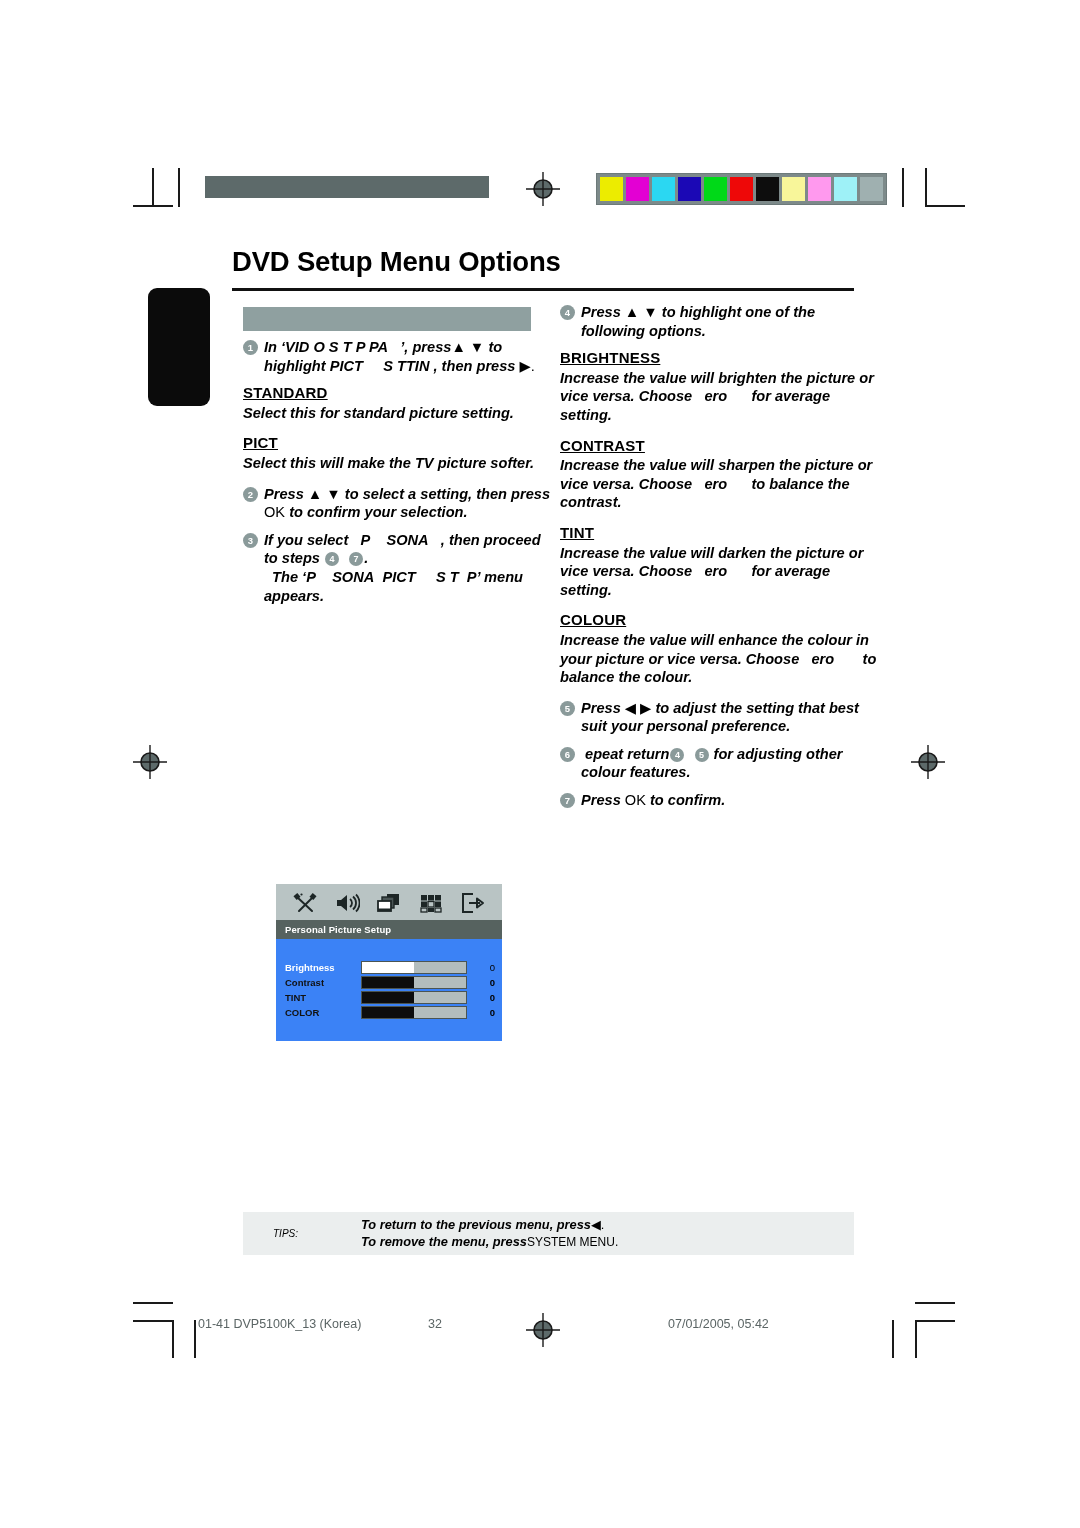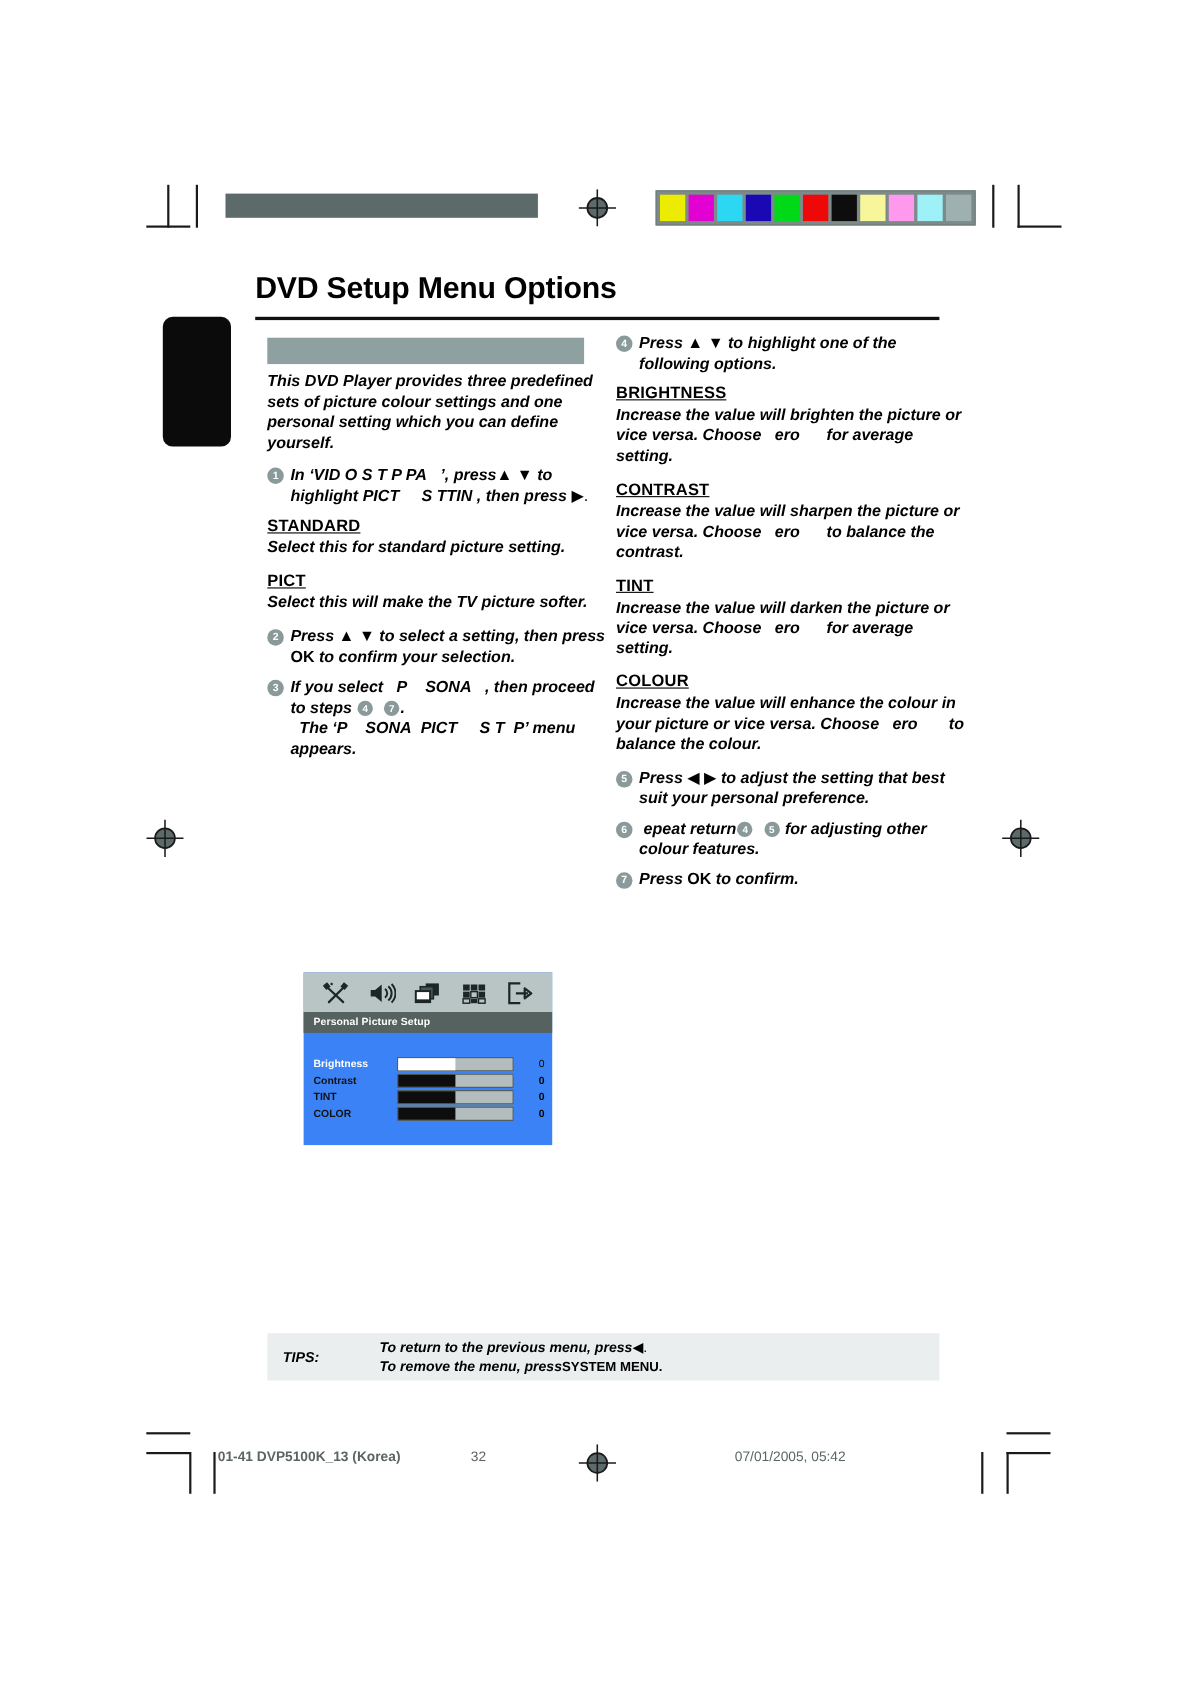--- a/index.html
+++ b/index.html
@@ -126,21 +126,21 @@
     font-weight: bold;
     font-size: 15px;
     letter-spacing: 0.2px;
     text-decoration: underline;
     font-family: "Liberation Sans", sans-serif;
   }
   .sub-block { margin: 0 0 12px 0; }
   .sub-block p { margin: 0; }
 
   .arrow { font-style: normal; font-weight: normal; }
-  .bold-up { font-style: normal; font-weight: bold; text-align: center; }
+  .bold-up { font-style: normal; font-weight: normal; text-align: center; }
 
   
   .osd {
     position: absolute;
     left: 276px; top: 884px;
     width: 226px; height: 157px;
     background: #3b82f6;
     font-style: normal;
     font-weight: normal;
   }
@@ -210,41 +210,41 @@
   .tips {
     position: absolute;
     left: 243px; top: 1212px;
     width: 611px; height: 43px;
     background: #ebeeee;
     display: flex;
     align-items: center;
   }
   .tips-label {
     width: 88px;
-    padding-left: 14px;
+    padding-left: 30px;
     font-style: italic;
-    font-weight: bold;
-    font-size: 13px;
+    font-weight: normal;
+    font-size: 10px;
   }
   .tips-lines {
     font-style: italic;
     font-weight: bold;
     font-size: 12.8px;
     line-height: 17px;
   }
 
   
   .footer {
     position: absolute;
     top: 1317px;
     font-size: 12.5px;
     color: #5b6565;
     font-family: "Liberation Sans", sans-serif;
   }
-  .f-file { left: 198px; font-weight: bold; }
+  .f-file { left: 198px; }
   .f-page { left: 428px; }
   .f-date { left: 668px; }
 </style>
 </head>
 <body>
 
 <div class="page">
 
   <div class="crop-mark" style="left:133px; top:205px; width:40px; height:2px;"></div>
   <div class="crop-mark" style="left:152px; top:168px; width:2px; height:39px;"></div>
@@ -313,21 +313,20 @@
 
   <h1 class="page-title">DVD Setup Menu Options</h1>
   <div class="title-rule"></div>
 
   <div class="section-bar">
     <span></span>
   </div>
 
   <div class="col col-left">
 
-    <p class="para">This DVD Player provides three predefined sets of picture colour settings and one personal setting which you can define yourself.</p>
 
     <div class="step">
       <span class="bullet">1</span>
       <span><span>In ‘VID</span>
       <span>O S</span>
       <span>T</span>
       <span>P PA</span>&nbsp;&nbsp;&nbsp;<span>’, press</span><span class="arrow">▲ ▼</span>
       <span>to highlight</span>
       <span>PICT</span>&nbsp;&nbsp;&nbsp;&nbsp;
       <span>S</span>

